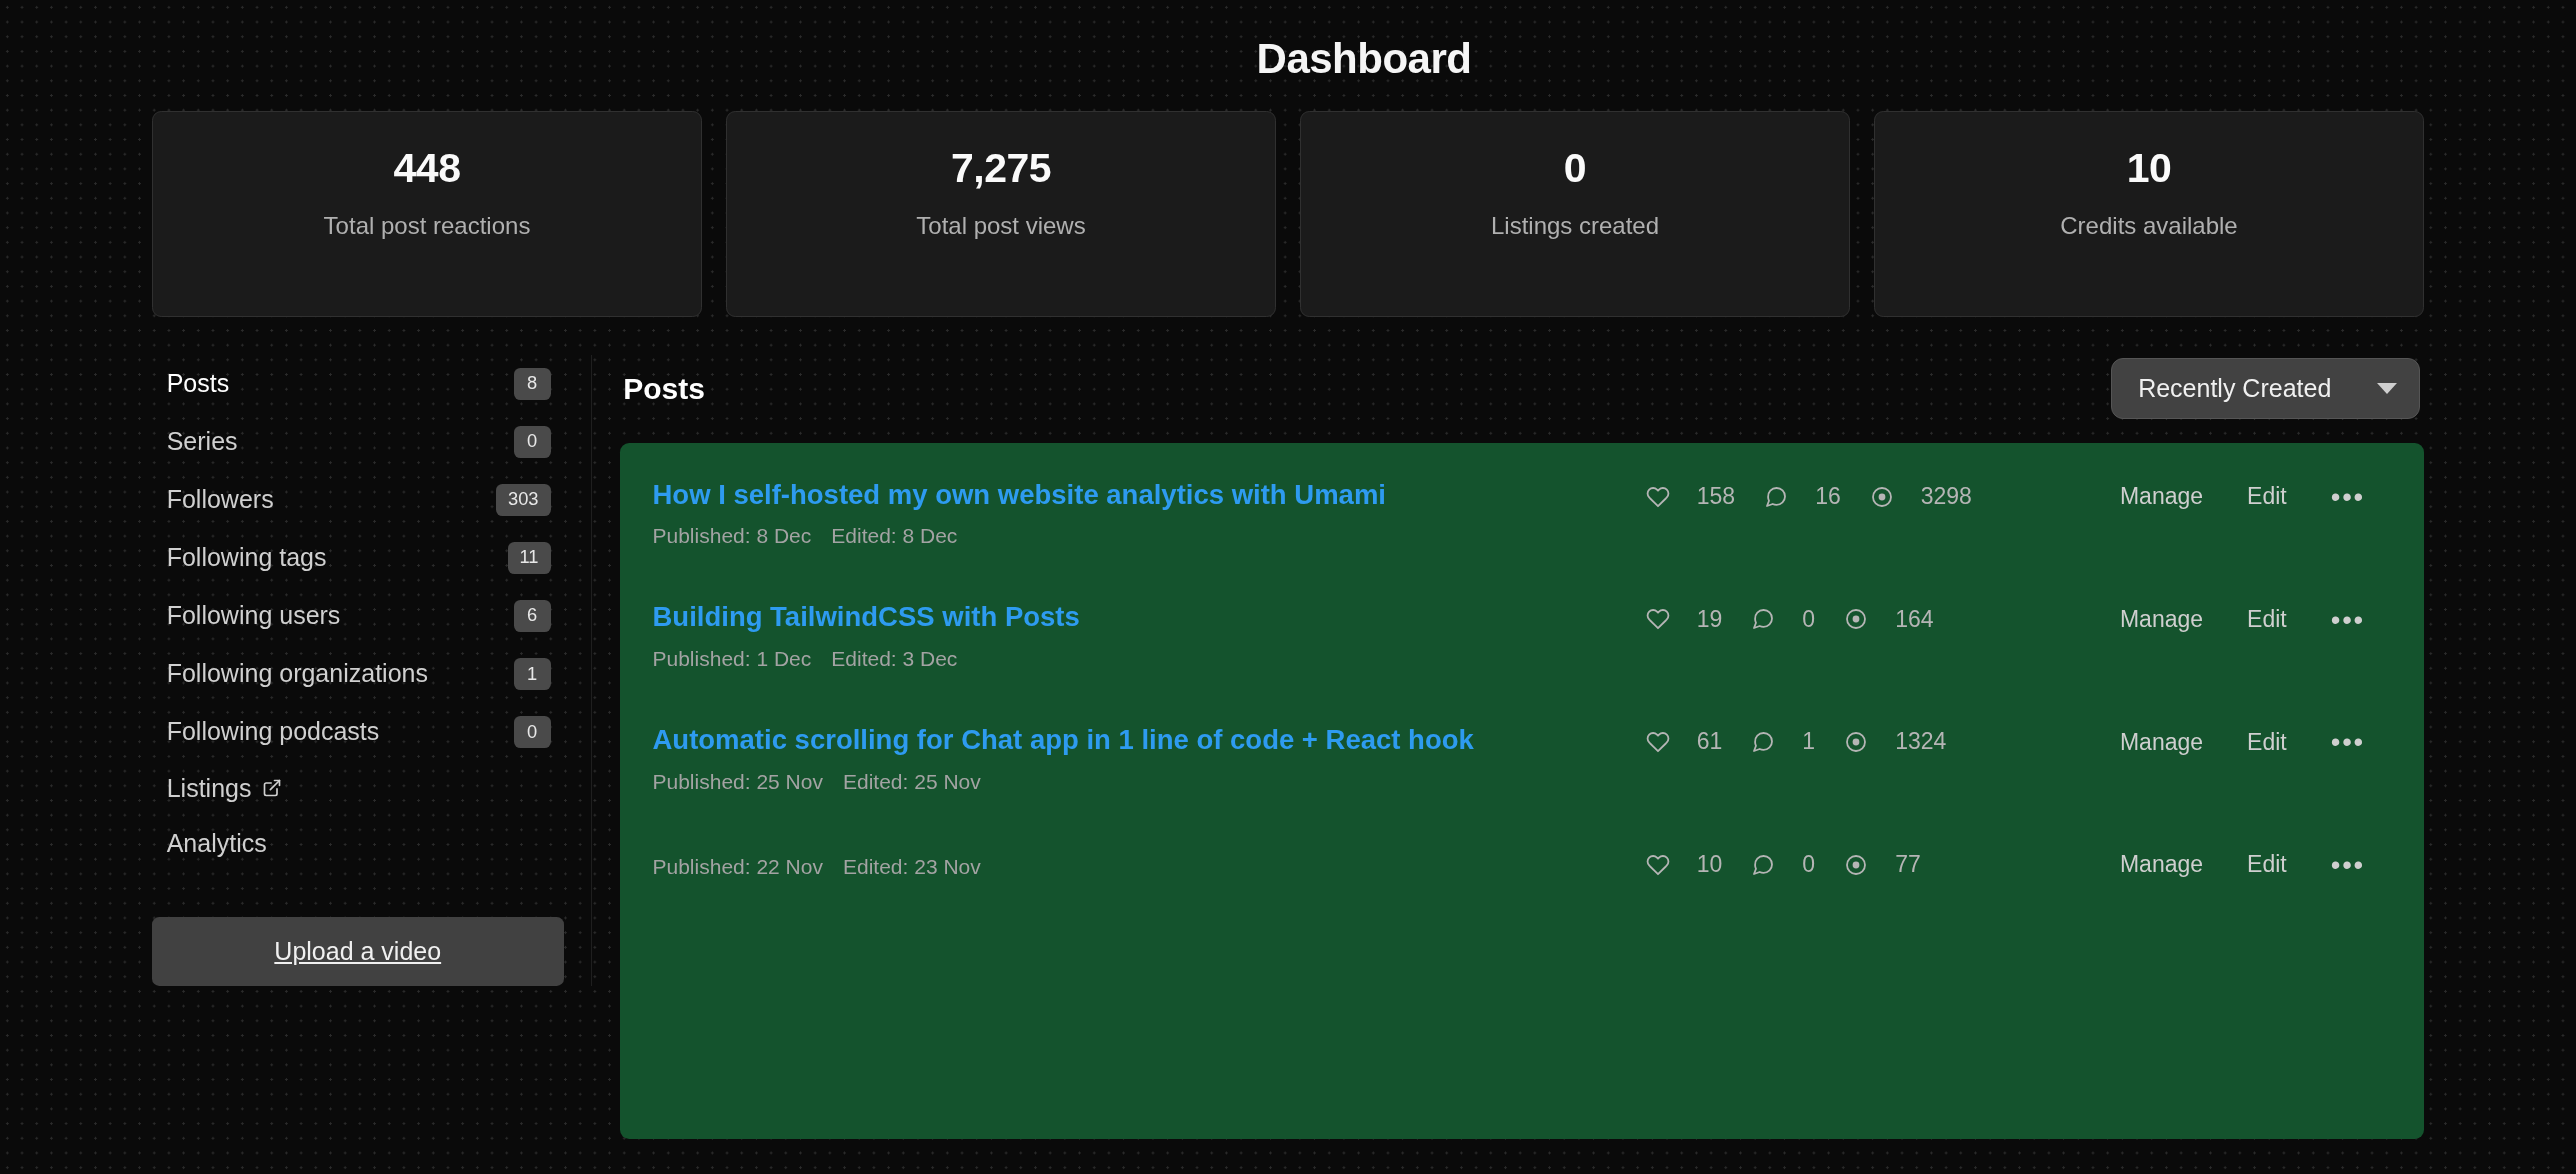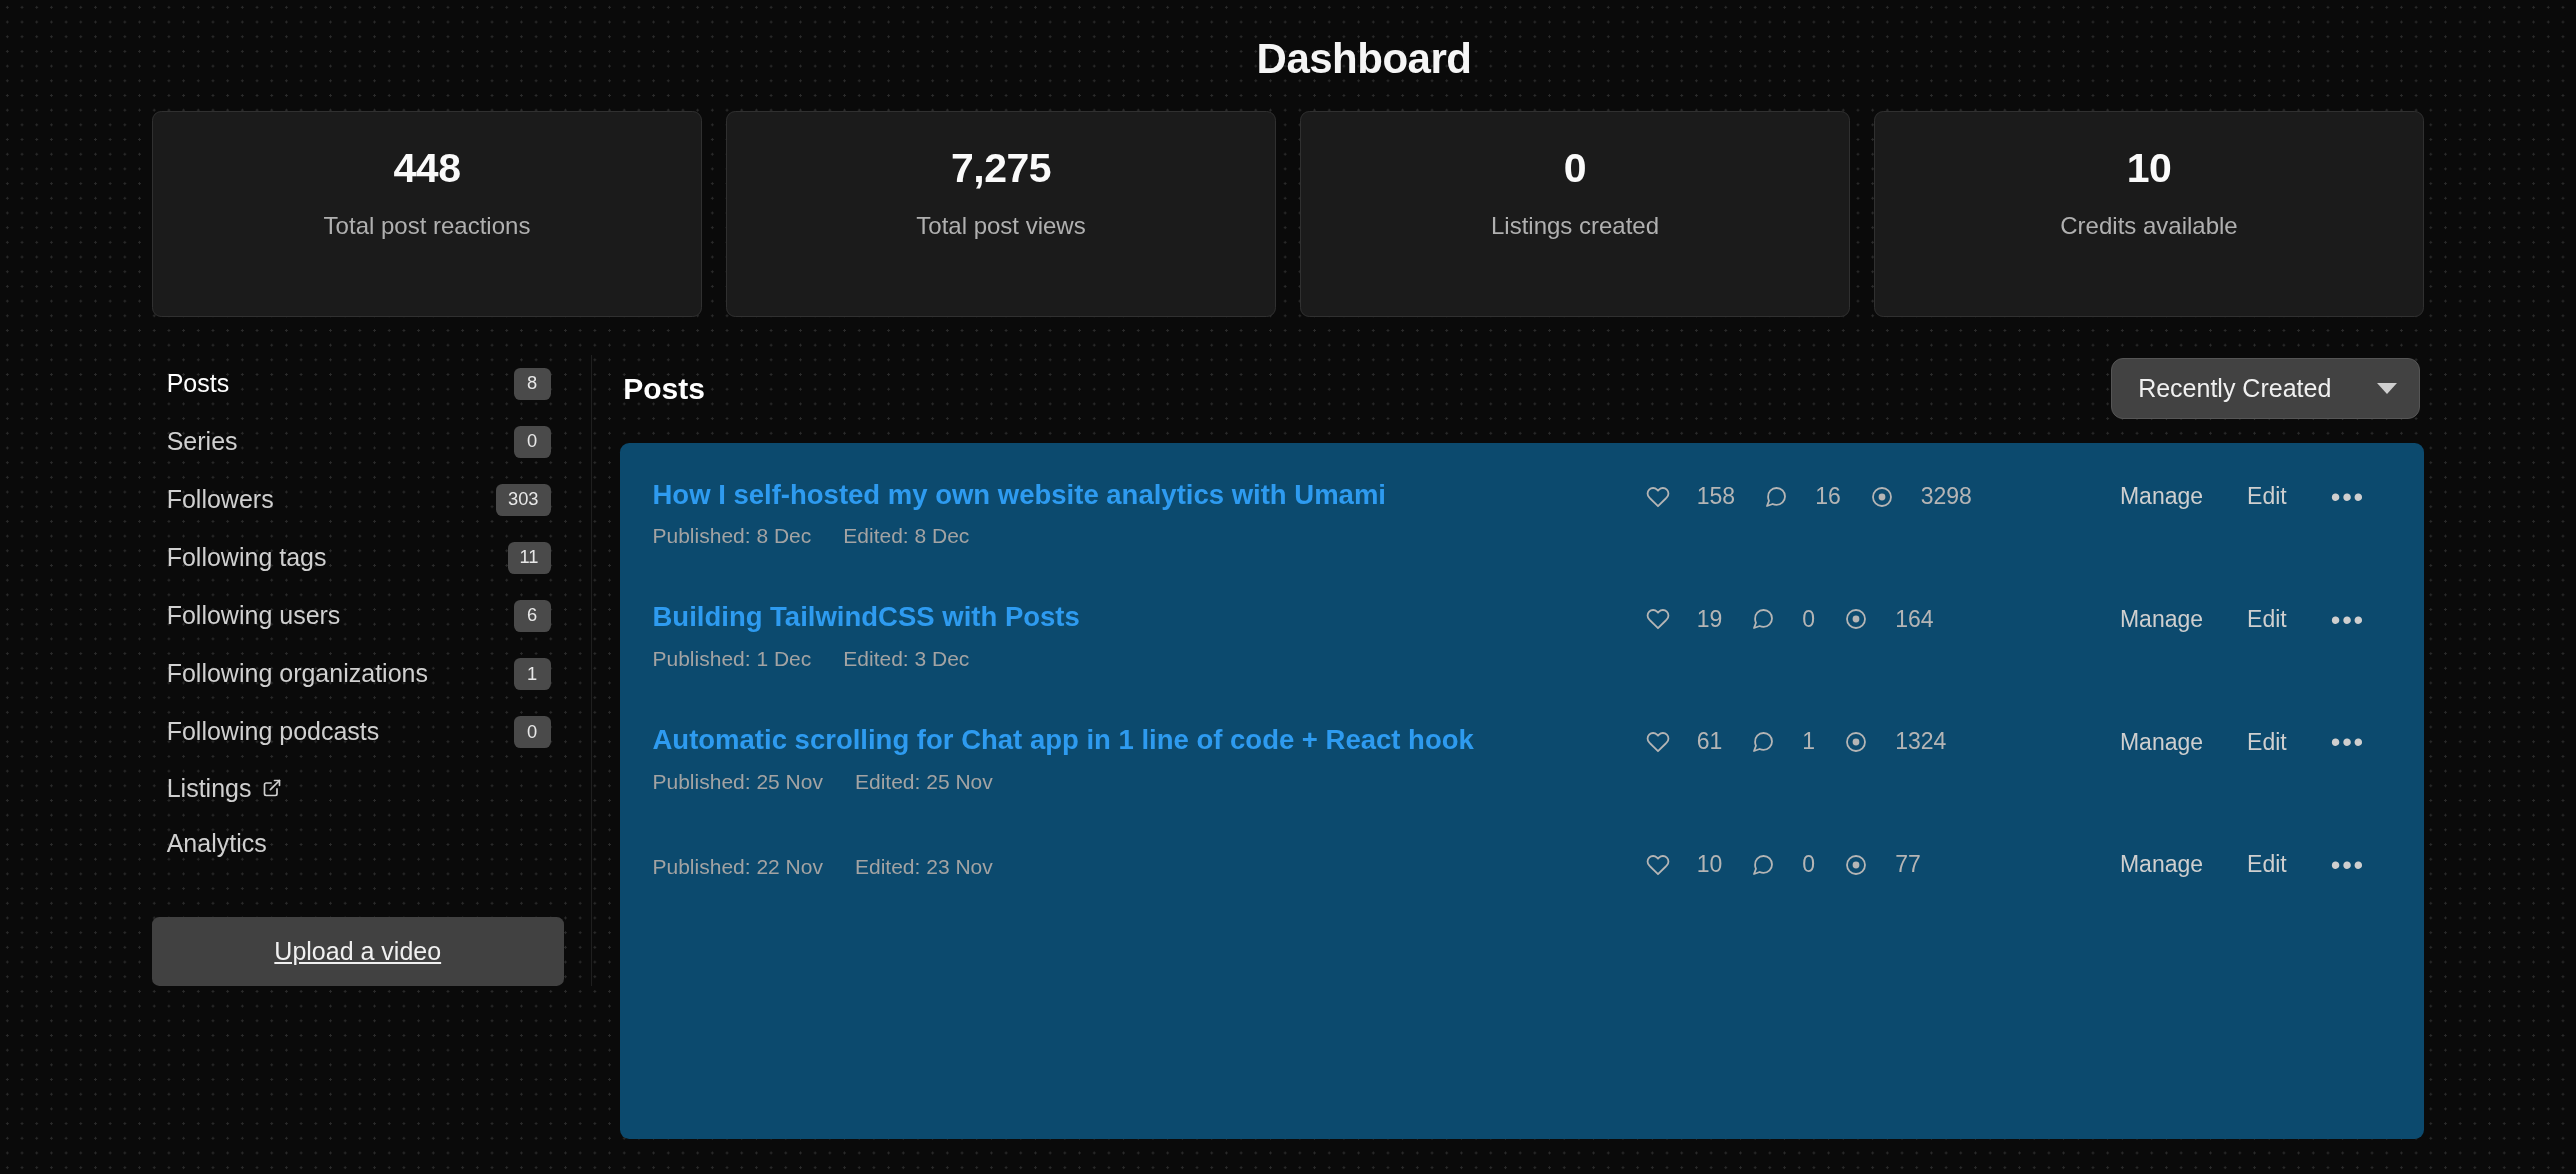--- a/index.html
+++ b/index.html
@@ -147,21 +147,21 @@
   .caret{
     width:0;height:0;
     border-left:10px solid transparent;
     border-right:10px solid transparent;
     border-top:11px solid #cfcfcf;
   }
 
   
   .posts-panel{
     margin-top:20px;
-    background:#0c4a6e;
+    background:#14532d;
     border-radius:9.2px;
     padding:7.3px 0 7.3px 0;
     min-height:696px;
   }
   .post-row{
     display:flex;
     align-items:flex-start;
     padding:26px 59px 24px 33px;
   }
   .post-main{ flex:0 0 58%; max-width:58%; padding-right:18.3px; }
@@ -172,21 +172,21 @@
     line-height:1.37;
     cursor:pointer;
     text-decoration:none;
     display:block;
   }
   .post-meta{
     margin-top:11px;
     font-size:21px;
     color:#a3a3a3;
     display:flex;
-    gap:32px;
+    gap:20px;
   }
   .post-stats{
     display:flex;
     align-items:center;
     gap:29px;
     flex:1 1 auto;
     padding-top:7.3px;
   }
   .stat-item{
     display:flex;

